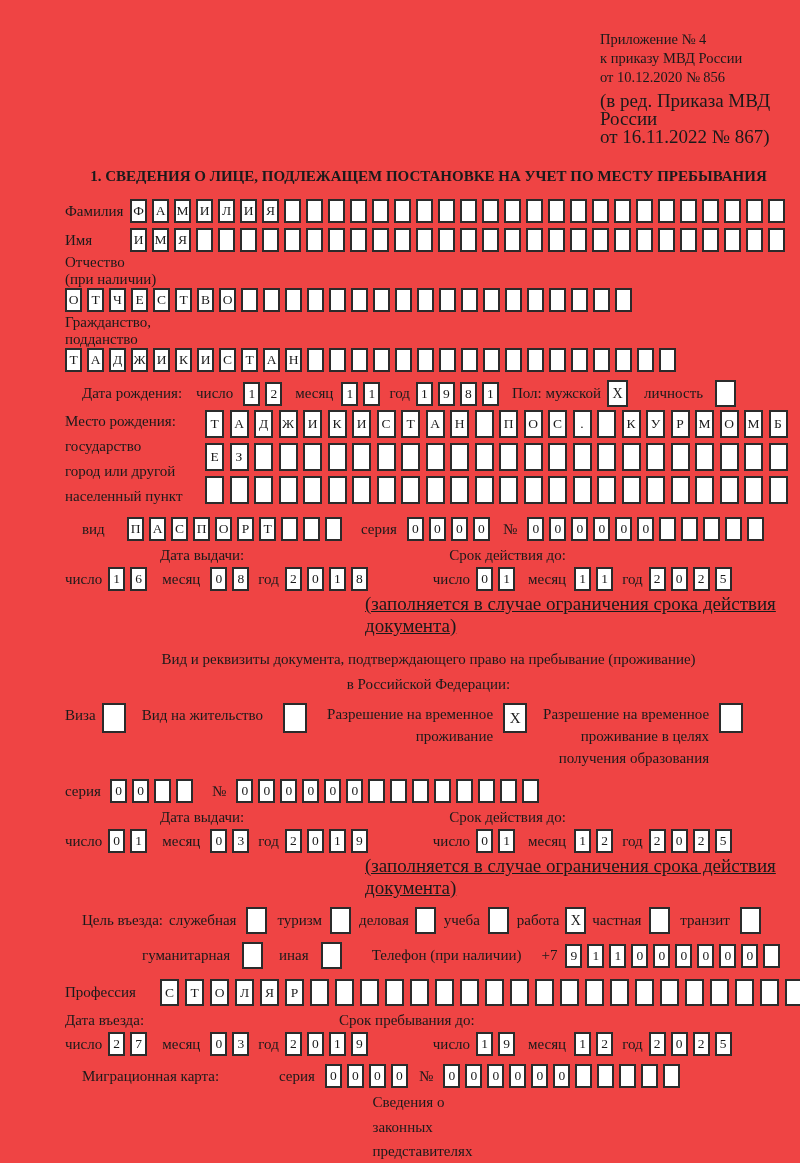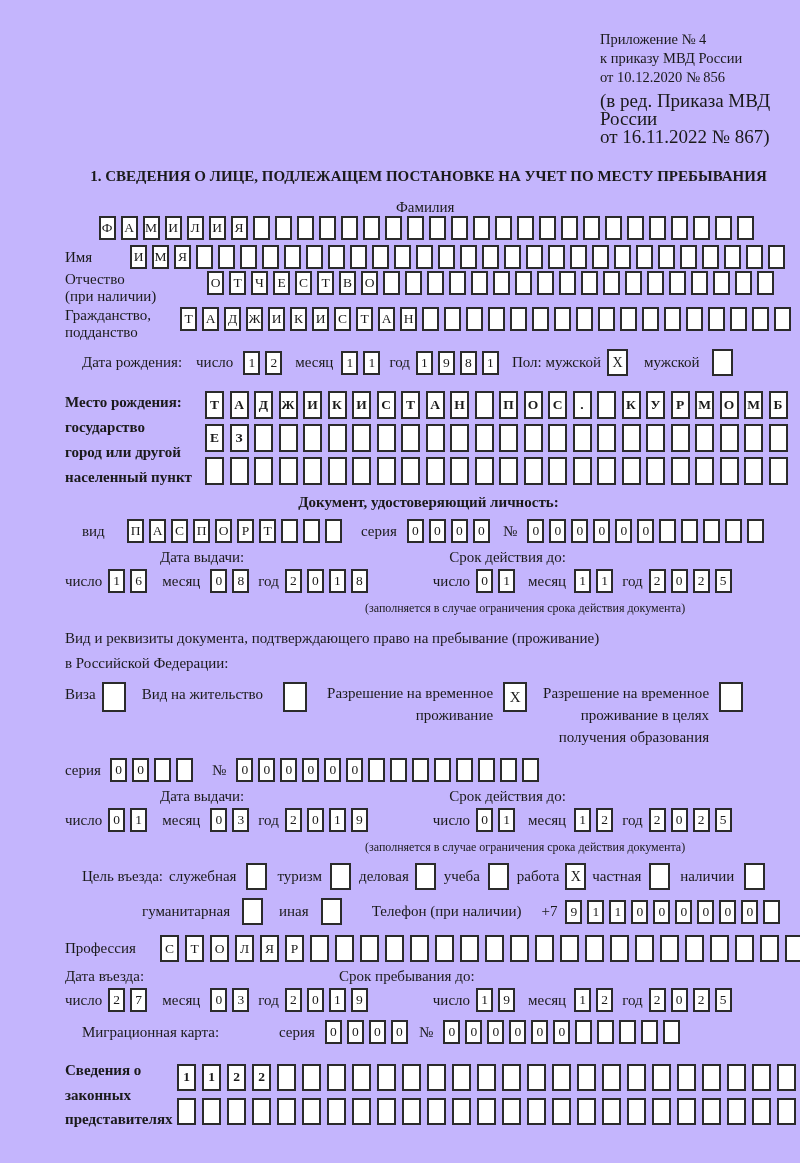--- a/index.html
+++ b/index.html
@@ -1,63 +1,63 @@
 <!DOCTYPE html>
 <html lang="ru"><head>
 <meta charset="utf-8">
 <style>
   html,body{margin:0;padding:0;background:#ffffff;}
   .page{
     position:relative;
     width:800px;height:1163px;
     box-sizing:border-box;
     padding:30px 8px 0 65px;
-    background:#c4b5fd;
+    background:#ef4444;
     color:#1a1a1a;
     font-family:"Liberation Serif","DejaVu Serif",serif;
     font-size:15px;
     overflow:hidden;
   }
   .appendix{margin-left:auto;width:192px;font-size:14.5px;line-height:19px;}
   .appendix .revision{font-size:19px;line-height:18px;margin-top:5px;}
   .forma{text-align:right;padding-right:30px;font-weight:bold;margin-top:16px;font-size:15px;letter-spacing:.5px;}
   .title{margin-top:18px;text-align:center;font-weight:bold;font-size:15.5px;line-height:24px;}
   .uline{display:inline-block;width:52px;border-bottom:2px solid #333;margin-left:10px;vertical-align:baseline;}
   .sheading{margin-top:22px;font-weight:bold;font-size:15px;text-align:center;}
 
   .row{display:flex;align-items:center;margin-top:5px;white-space:nowrap;}
   .row.top{align-items:flex-start;}
   .lbl{flex:0 0 auto;}
   .w65{width:65px;} .w142{width:142px;} .w115{width:115px;} .w45{width:45px;} .w95{width:95px;} .w150{width:152px;}
   .ml4{margin-left:4px;} .ml6{margin-left:6px;} .ml8{margin-left:8px;} .ml10{margin-left:10px;}
   .ml12{margin-left:12px;} .ml14{margin-left:14px;} .ml16{margin-left:16px;} .ml20{margin-left:20px;}
   .ml30{margin-left:30px;} .ml45{margin-left:45px;} .ml60{margin-left:60px;}
-  .mt2{margin-top:2px;} .mt8{margin-top:8px;margin-left:17px;} .mt10{margin-top:10px;} .mt14{margin-top:14px;flex-direction:column;}
+  .mt2{margin-top:2px;flex-direction:column;} .mt8{margin-top:8px;margin-left:17px;} .mt10{margin-top:10px;} .mt14{margin-top:14px;}
 
   .boxes{display:inline-flex;flex:0 0 auto;}
   .boxes>span{
     display:inline-flex;align-items:center;justify-content:center;
     border:2px solid #2b2b2b;background:#fff;
     width:13px;height:20px;margin-right:5px;
     font-size:13.5px;line-height:1;
   }
   .boxes.big>span{width:15px;height:24px;margin-right:5.5px;}
   .boxes.wide>span{width:15px;height:23px;margin-right:6px;}
   .boxes.cb>span{width:20px;height:26px;margin-right:0;font-size:15px;}
   .boxes.cbx>span{width:17px;height:23px;margin-right:0;font-size:14px;}
 
-  .twocol{display:flex;align-items:flex-end;margin-top:14px;font-weight:bold;}
+  .twocol{display:flex;align-items:center;margin-top:2px;}
   .bp-labels{width:140px;line-height:25px;flex:0 0 auto;}
   .bp-rows .boxes{margin-bottom:5px;display:flex;}
   .docheading{margin-top:4px;text-align:center;font-weight:bold;font-size:15px;}
   .dateheads{display:flex;margin-top:6px;}
   .daterow{display:flex;align-items:center;margin-top:3px;white-space:nowrap;}
   .dgroup{display:inline-flex;align-items:center;white-space:nowrap;}
-  .note{font-size:12px;margin-top:8px;margin-left:300px;}
-  .intro{margin-top:10px;line-height:25px;}
+  .note{font-size:19px;margin-top:2px;margin-left:300px;text-decoration:underline;}
+  .intro{margin-top:10px;line-height:25px;text-align:center;}
   .stayrow{display:flex;align-items:flex-start;margin-top:6px;}
   .optblock{text-align:right;line-height:22px;}
   .rep-labels{width:112px;line-height:24.5px;flex:0 0 auto;}
   .rep-rows .boxes{margin-bottom:7px;display:flex;}
 </style>
 </head>
 <body>
 
 <div class="page">
 
@@ -235,21 +235,21 @@
     <span class="boxes std ml6">
         <span>1</span>
         <span>9</span>
         <span>8</span>
         <span>1</span>
       </span>
     <span class="lbl ml8">Пол: мужской</span>
     <span class="boxes cbx ml6">
         <span>X</span>
       </span>
-    <span class="lbl ml16">мужской</span>
+    <span class="lbl ml16">личность</span>
     <span class="boxes cbx ml12">
         <span></span>
       </span>
   </div>
 
   <div class="twocol">
     <div class="bp-labels">
       <div>Место рождения:</div>
       <div>государство</div>
       <div>город или другой</div>
@@ -330,21 +330,20 @@
           <span></span>
           <span></span>
           <span></span>
           <span></span>
           <span></span>
           <span></span>
         </div>
     </div>
   </div>
 
-  <div class="docheading">Документ, удостоверяющий личность:</div>
 
   <div class="row mt8">
     <span class="lbl w45">вид</span>
     <span class="boxes std">
         <span>П</span>
         <span>А</span>
         <span>С</span>
         <span>П</span>
         <span>О</span>
         <span>Р</span>
@@ -545,21 +544,21 @@
         <span></span>
       </span>
     <span class="lbl ml8">работа</span>
     <span class="boxes cbx ml6">
         <span>X</span>
       </span>
     <span class="lbl ml6">частная</span>
     <span class="boxes cbx ml8">
         <span></span>
       </span>
-    <span class="lbl ml10">наличии</span>
+    <span class="lbl ml10">транзит</span>
     <span class="boxes cbx ml10">
         <span></span>
       </span>
   </div>
 
   <div class="row mt8">
     <span class="lbl ml60">гуманитарная</span>
     <span class="boxes cbx ml12">
         <span></span>
       </span>

